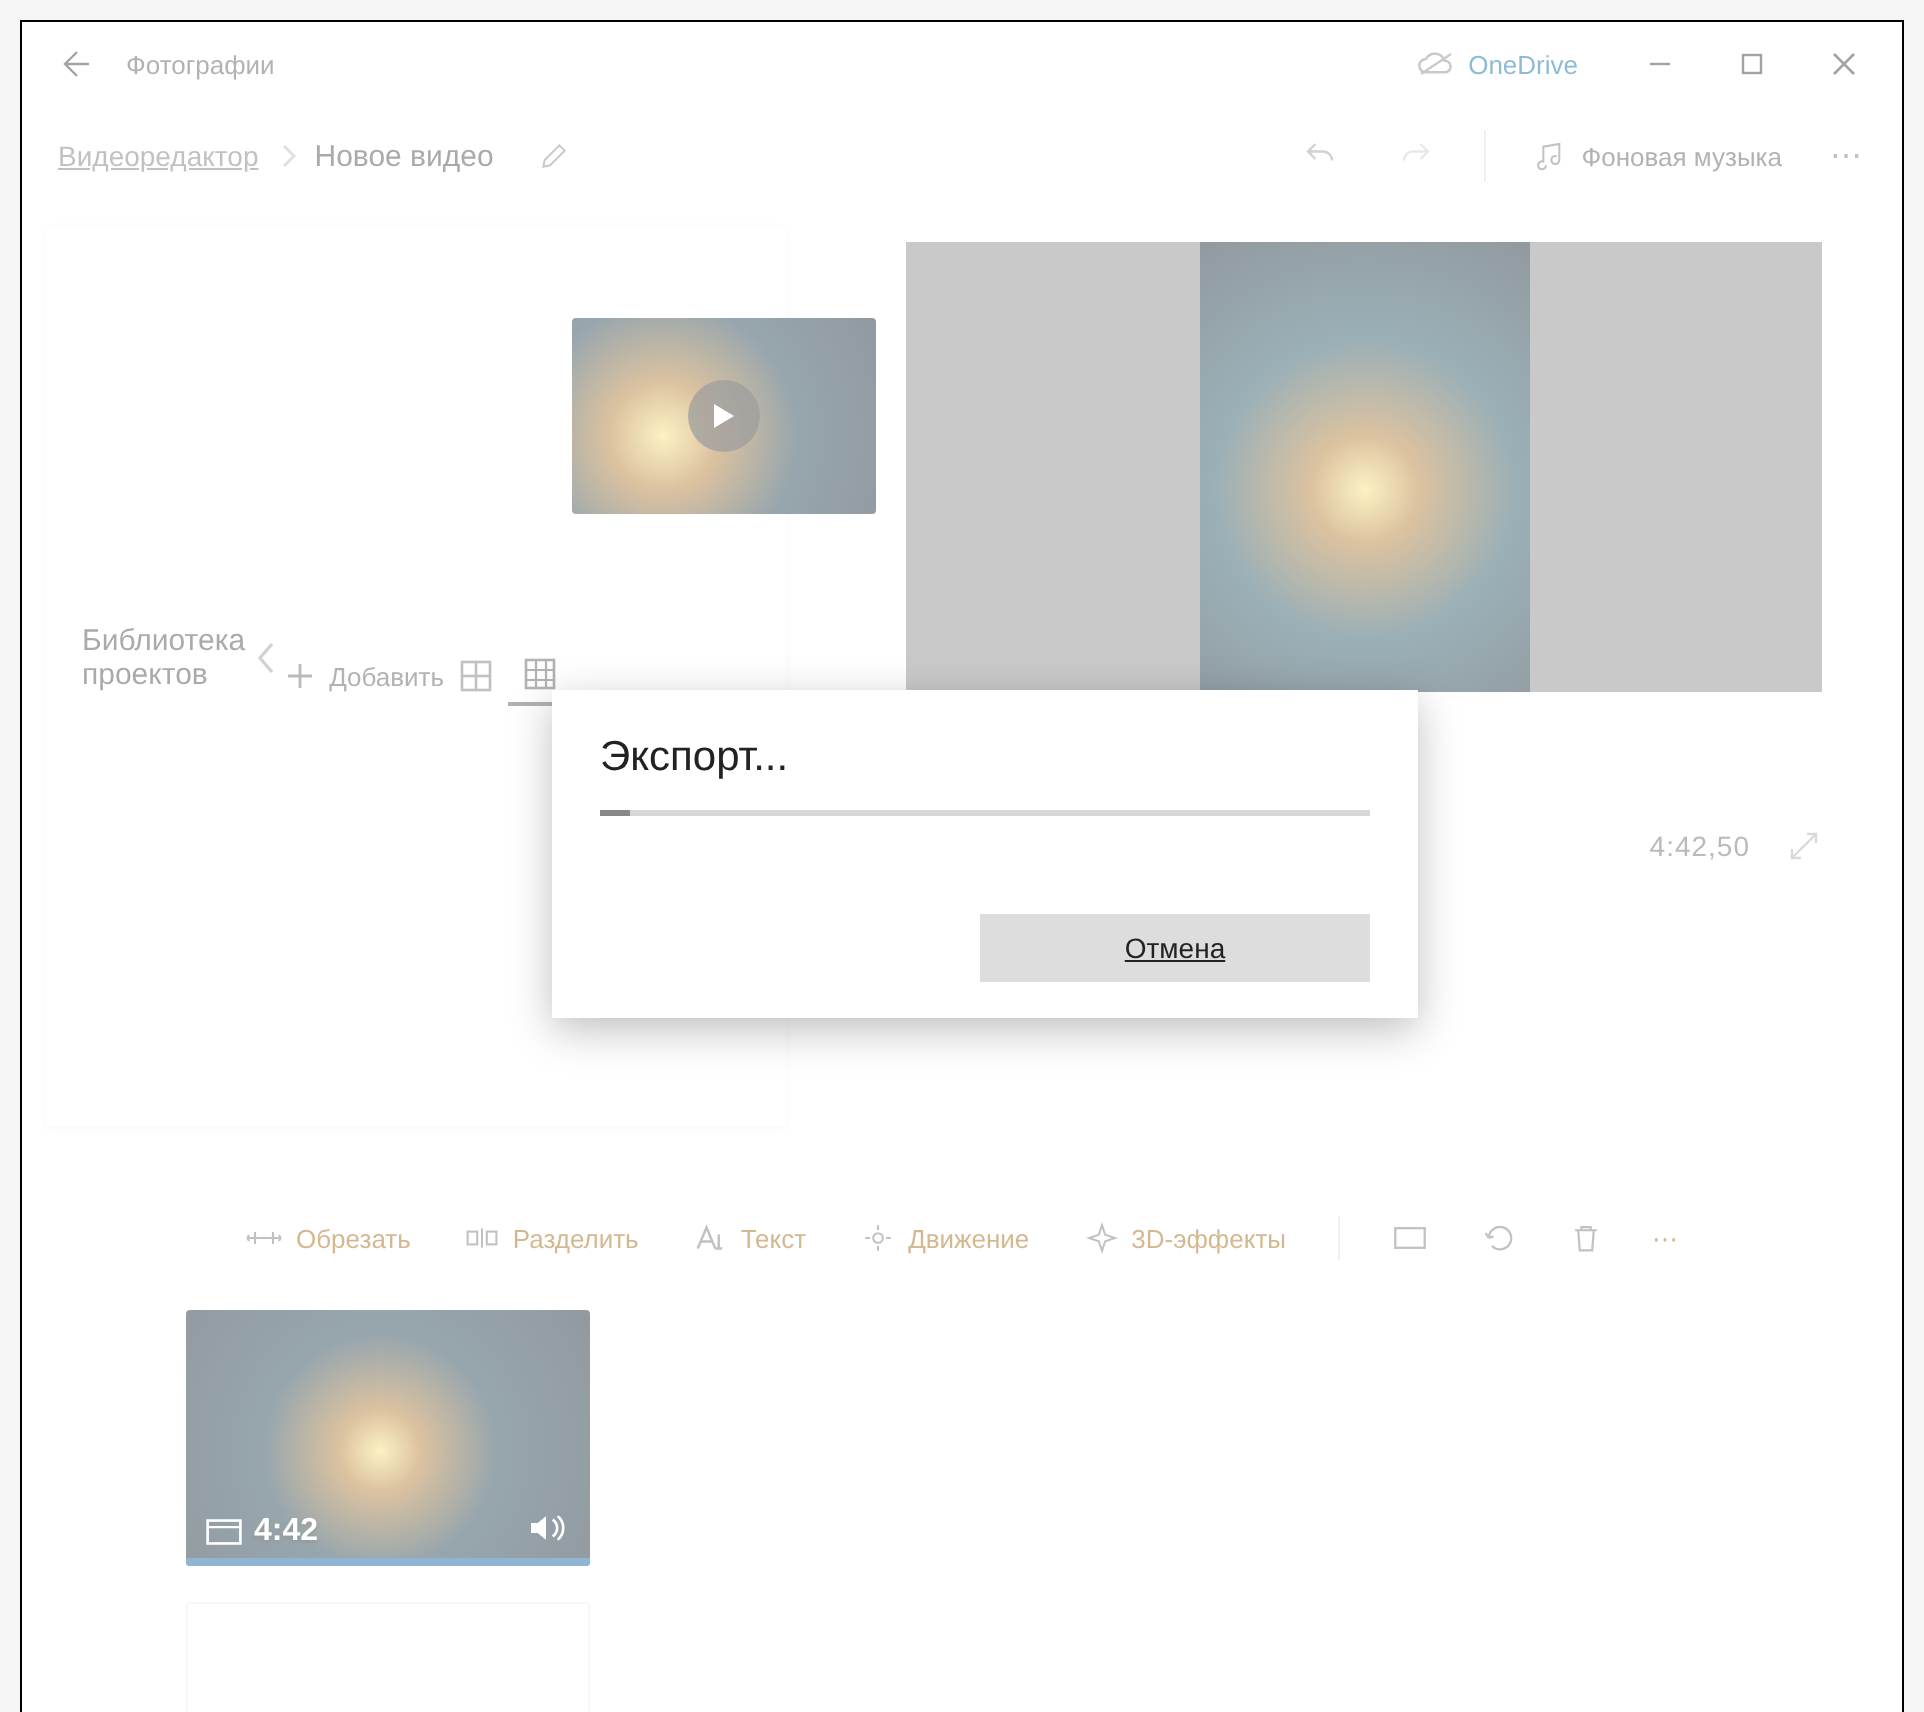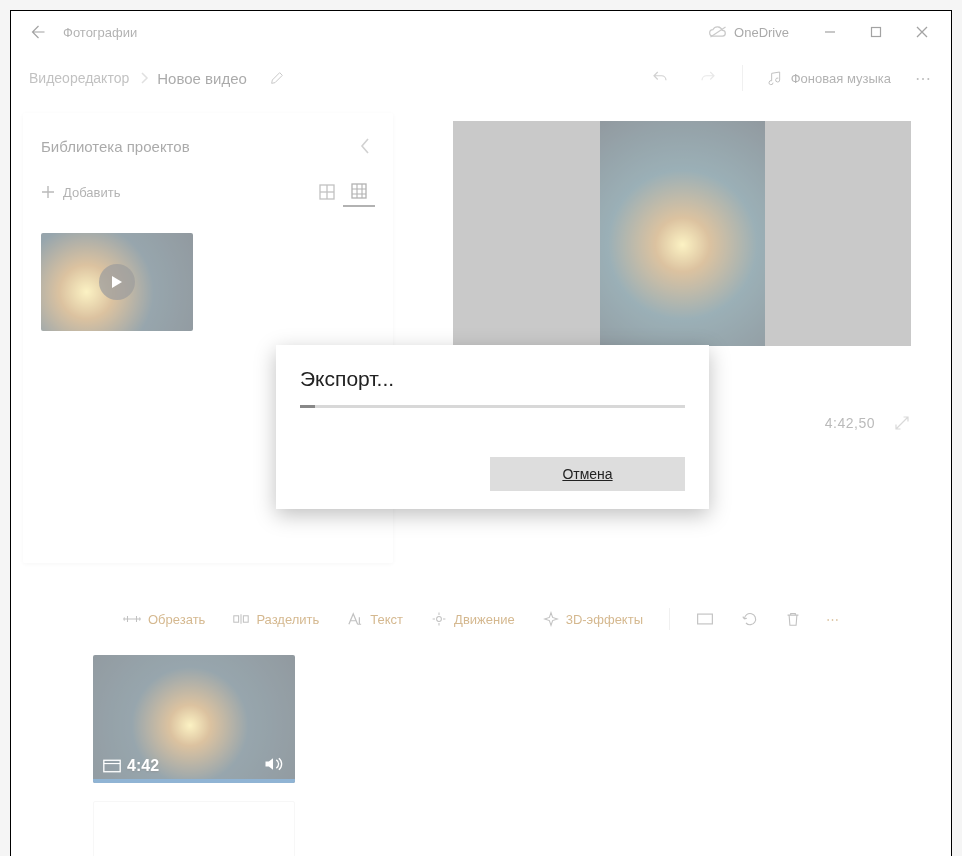--- a/index.html
+++ b/index.html
@@ -13,42 +13,42 @@
     z-index: 50; pointer-events: none;
   }
 
   
   .titlebar {
     height: 42px; display: flex; align-items: center; padding: 0 6px; color: #555;
   }
   .titlebar .back { width: 40px; display:flex; align-items:center; justify-content:center; cursor:pointer; }
   .titlebar .title { font-size: 13px; margin-left: 6px; }
   .titlebar .spacer { flex: 1; }
-  .titlebar .onedrive { display:flex; align-items:center; gap:6px; font-size:13px; color:#404040; margin-right: 18px; cursor:pointer; }
+  .titlebar .onedrive { display:flex; align-items:center; gap:6px; font-size:13px; color:#0369a1; margin-right: 18px; cursor:pointer; }
   .winctrl { width: 46px; height: 42px; display:flex; align-items:center; justify-content:center; cursor:pointer; }
 
   
   .subbar {
     height: 50px; display:flex; align-items:center; padding: 0 8px; color:#777;
   }
-  .subbar .crumb { font-size: 14px; padding: 6px 10px; }
+  .subbar .crumb { font-size: 14px; padding: 6px 10px; text-decoration: underline; }
   .subbar .chev { color:#bbb; }
   .subbar .proj { color:#444; font-weight: 400; font-size: 15px; padding: 6px 8px; }
   .subbar .pencil { margin-left: 8px; color:#888; cursor:pointer; padding:6px;}
   .subbar .flexspace { flex: 1; }
   .subbar .iconbtn { padding: 6px 14px; display:flex; align-items:center; gap:8px; cursor:pointer; font-size:13px; color:#555;}
   .subbar .divider { width:1px; height:26px; background:#ddd; margin: 0 10px;}
   .subbar .more { padding:6px 10px; cursor:pointer; letter-spacing:2px; color:#777;}
 
   
   .main { display:flex; height: 460px; }
   .library {
     width: 370px; background: #fff; margin: 10px 0 0 12px; border-radius: 2px;
     box-shadow: 0 1px 4px rgba(0,0,0,0.08); padding: 20px 18px;
-    display:flex; flex-direction:column;
+    display:flex; flex-direction:row;
   }
   .libheader { display:flex; align-items:center; margin-bottom: 18px;}
   .libheader .txt { font-size: 15px; color:#444; flex:1;}
   .libheader .collapse { color:#888; cursor:pointer; padding:4px;}
   .libactions { display:flex; align-items:center;text-align:center; }
   .libactions .add { display:flex; align-items:center; gap:8px; cursor:pointer; color:#555; font-size:13px;}
   .libactions .flex { flex:1;}
   .libactions .viewbtn { padding:6px 8px; cursor:pointer; color:#666;}
   .libactions .viewbtn.active { border-bottom: 2px solid #555;}
   .thumbs { margin-top: 26px; }

